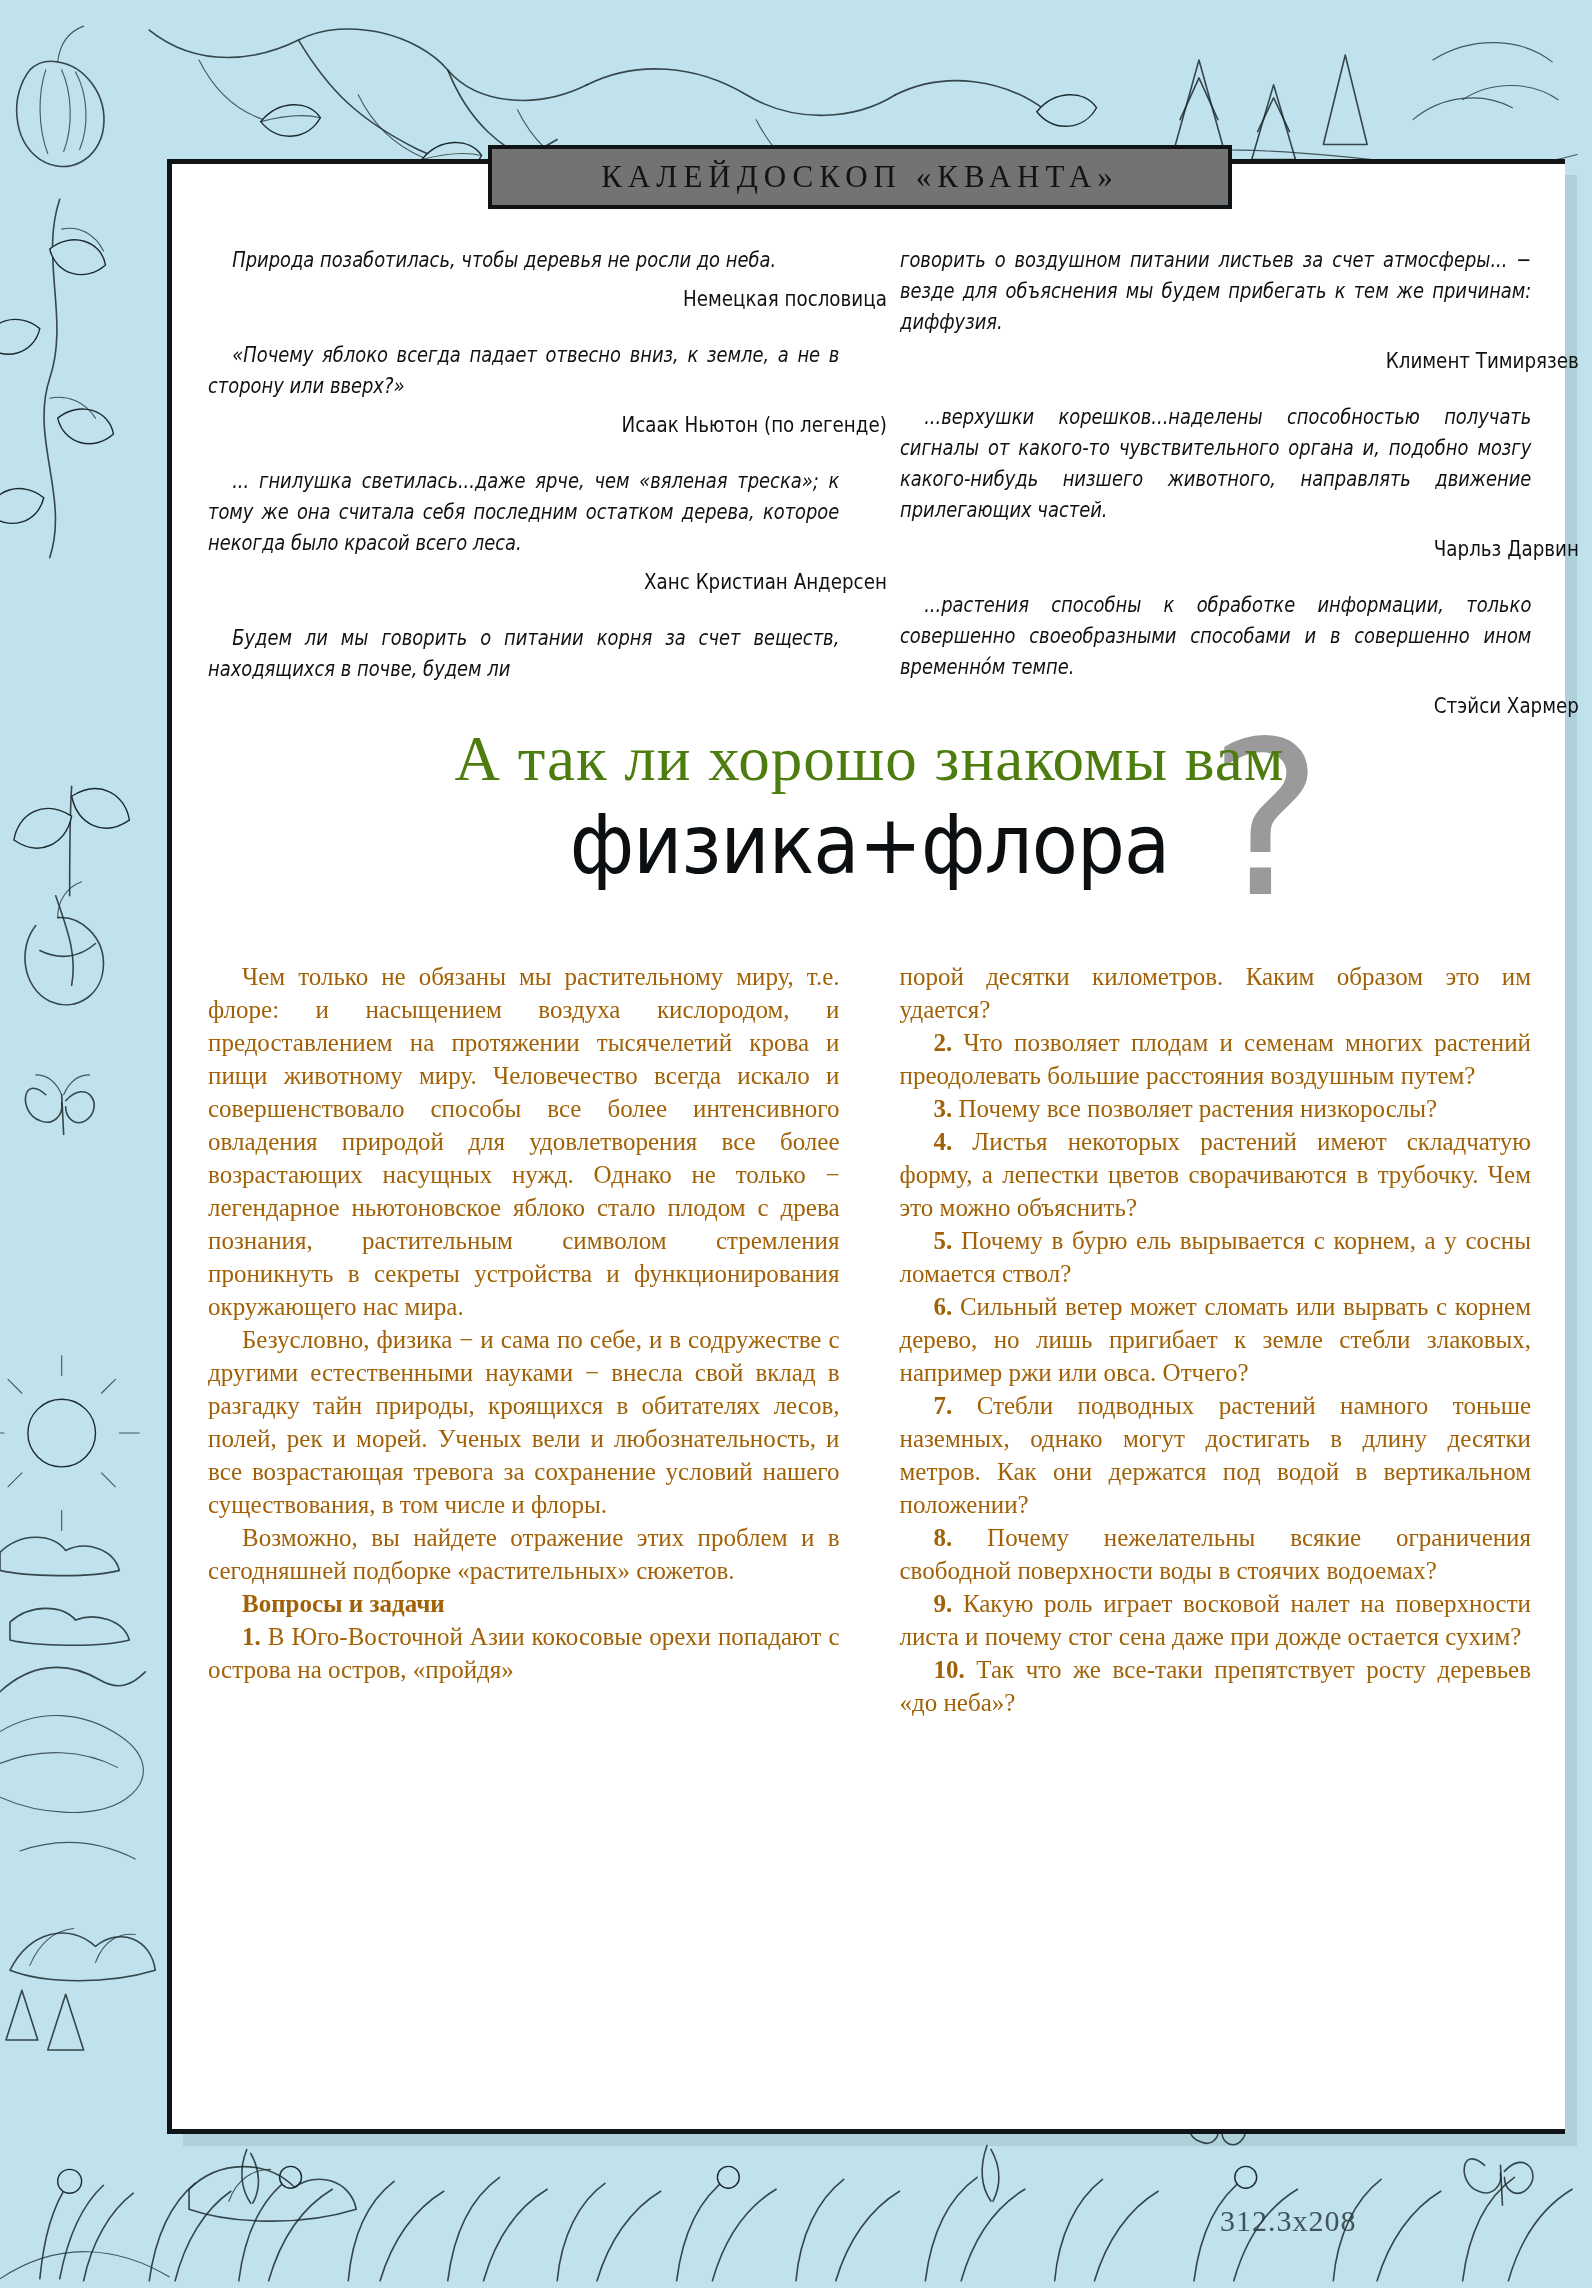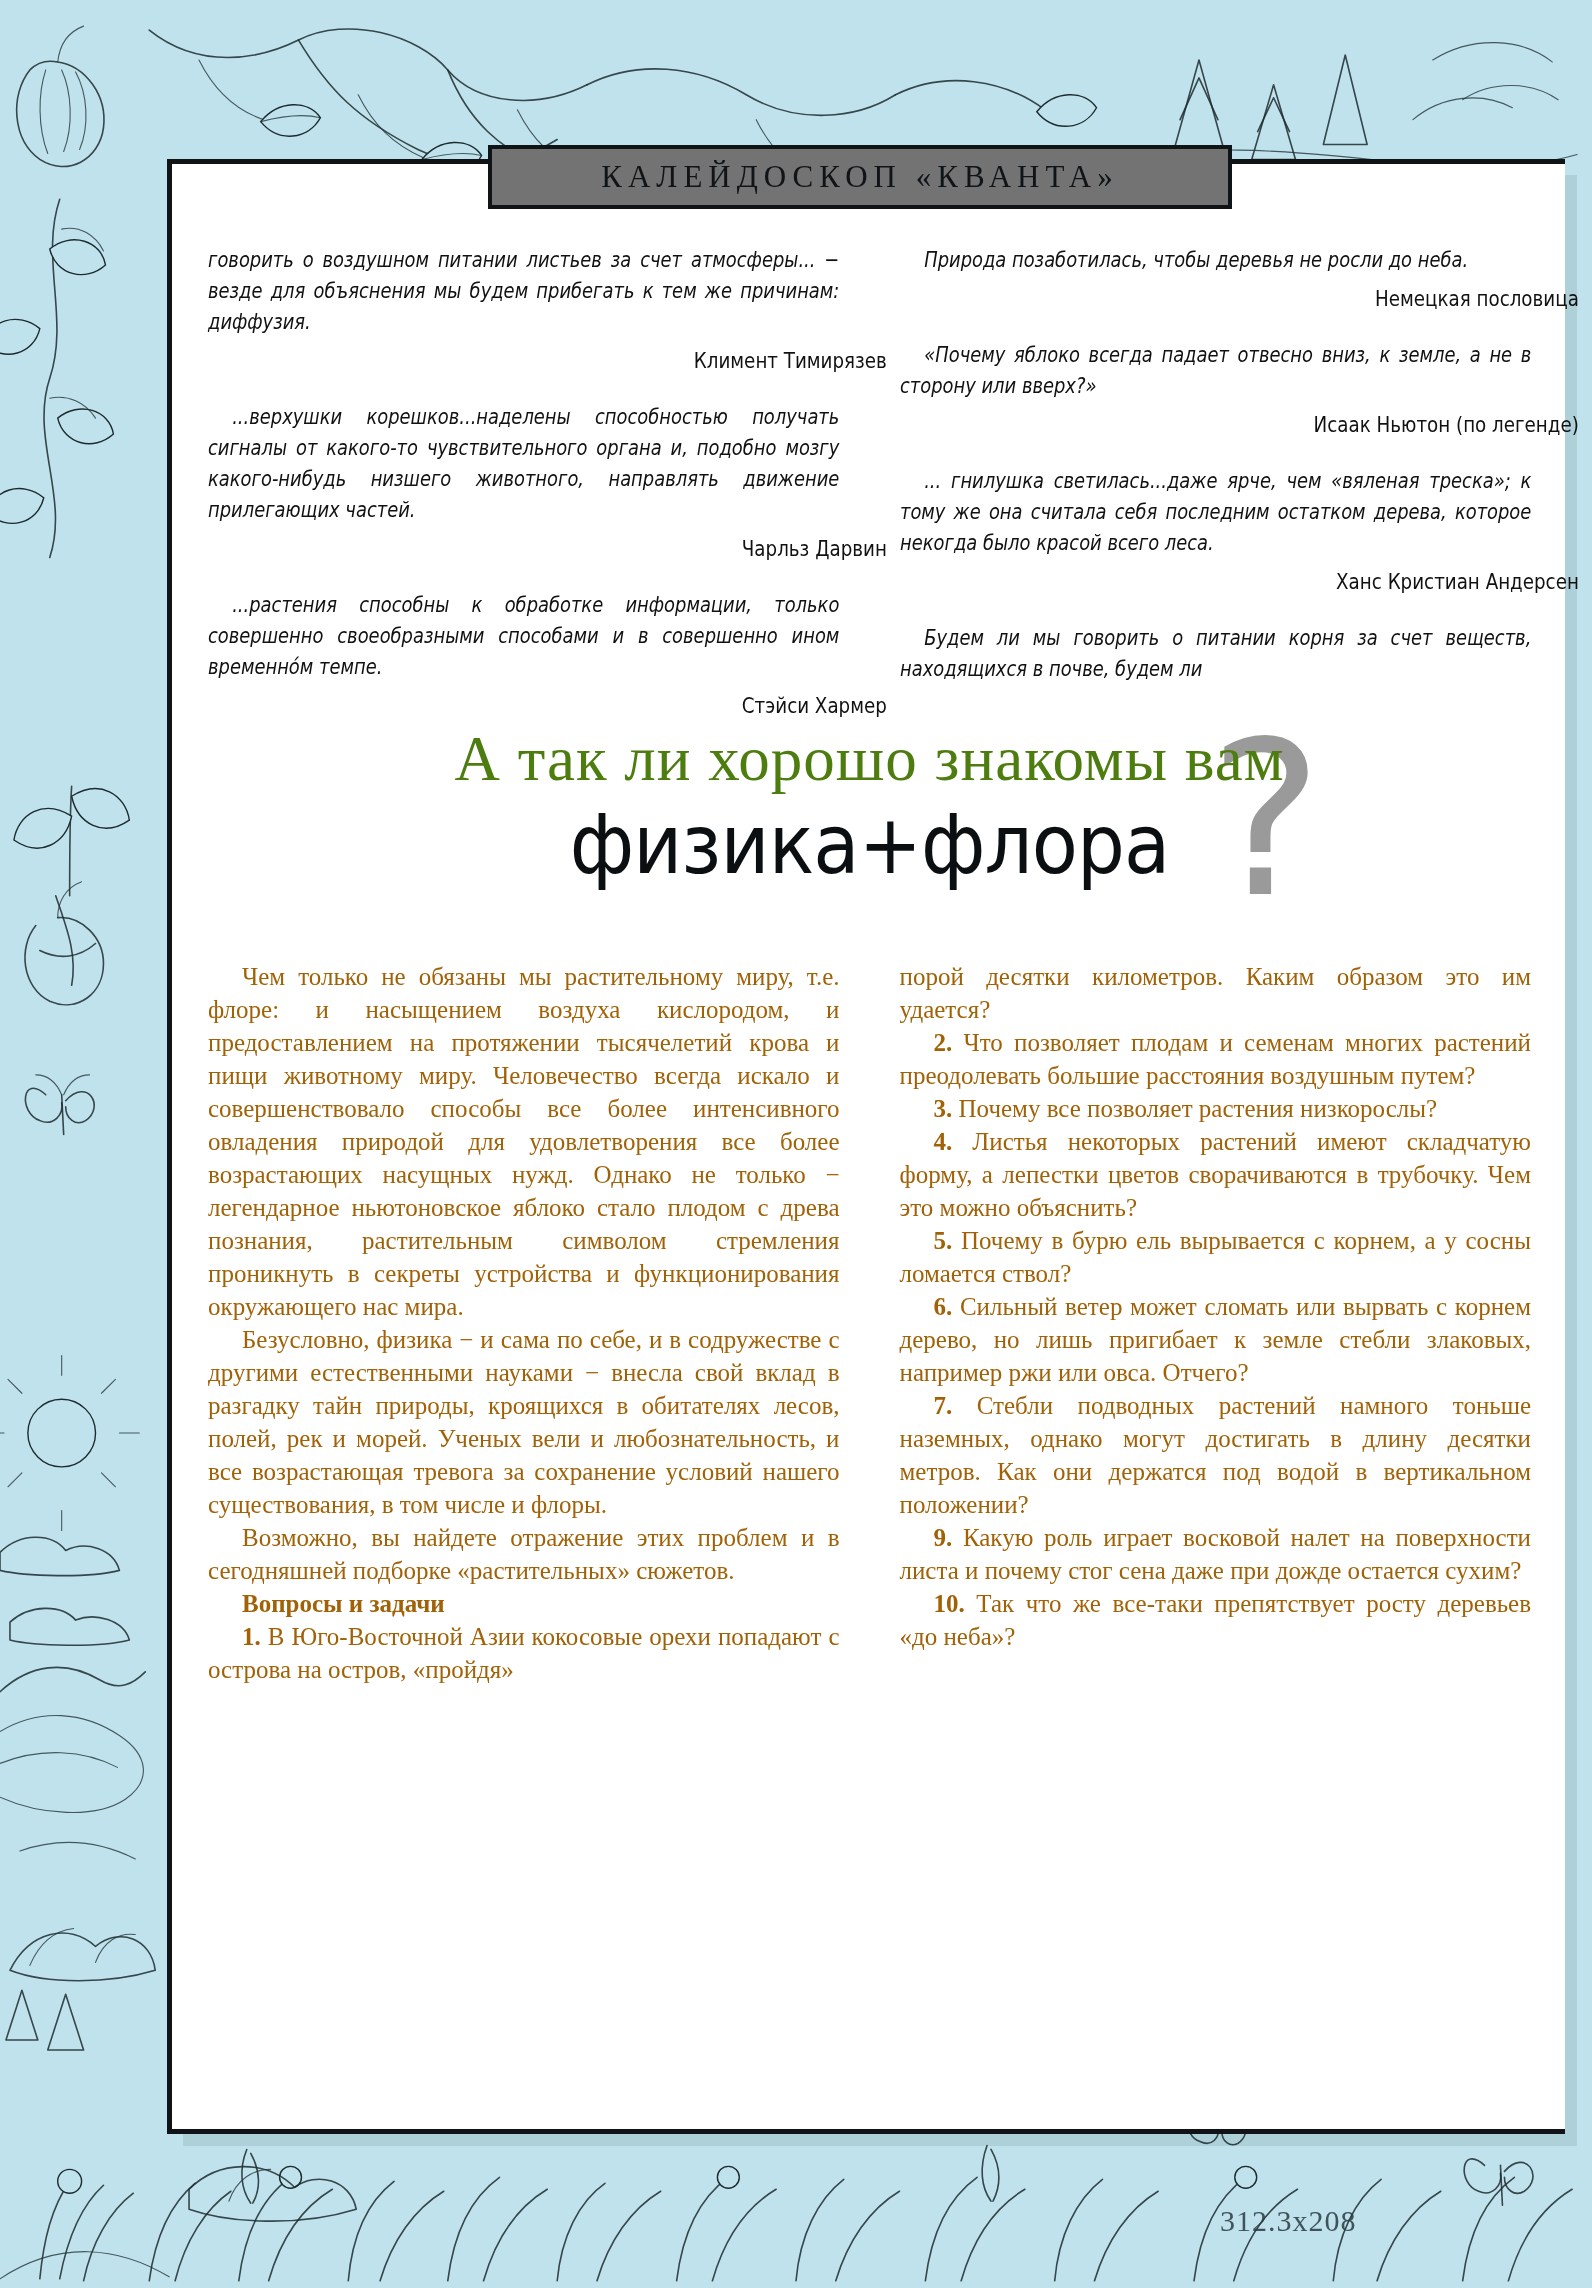--- a/index.html
+++ b/index.html
@@ -279,48 +279,48 @@
 </svg>
 
 <div id="page">
 
   <div class="content">
 
     <div class="cols">
 
       <div class="col">
         <div class="quote">
+          <p>Природа позаботилась, чтобы деревья не росли до неба.</p>
+          <p class="attrib">Немецкая пословица</p>
+        </div>
+        <div class="quote">
+          <p>«Почему яблоко всегда падает отвесно вниз, к земле, а не в сторону или вверх?»</p>
+          <p class="attrib">Исаак Ньютон (по легенде)</p>
+        </div>
+        <div class="quote">
+          <p>... гнилушка светилась...даже ярче, чем «вяленая треска»; к тому же она считала себя последним остатком дерева, которое некогда было красой всего леса.</p>
+          <p class="attrib">Ханс Кристиан Андерсен</p>
+        </div>
+        <div class="quote">
+          <p>Будем ли мы говорить о питании корня за счет веществ, находящихся в почве, будем ли</p>
+        </div>
+      </div>
+
+      <div class="col">
+        <div class="quote">
           <p class="noind">говорить о воздушном питании листьев за счет атмосферы... − везде для объяснения мы будем прибегать к тем же причинам: диффузия.</p>
           <p class="attrib">Климент Тимирязев</p>
         </div>
         <div class="quote">
           <p>...верхушки корешков...наделены способностью получать сигналы от какого-то чувствительного органа и, подобно мозгу какого-нибудь низшего животного, направлять движение прилегающих частей.</p>
           <p class="attrib">Чарльз Дарвин</p>
         </div>
         <div class="quote">
           <p>...растения способны к обработке информации, только совершенно своеобразными способами и в совершенно ином временнóм темпе.</p>
           <p class="attrib">Стэйси Хармер</p>
-        </div>
-      </div>
-
-      <div class="col">
-        <div class="quote">
-          <p>Природа позаботилась, чтобы деревья не росли до неба.</p>
-          <p class="attrib">Немецкая пословица</p>
-        </div>
-        <div class="quote">
-          <p>«Почему яблоко всегда падает отвесно вниз, к земле, а не в сторону или вверх?»</p>
-          <p class="attrib">Исаак Ньютон (по легенде)</p>
-        </div>
-        <div class="quote">
-          <p>... гнилушка светилась...даже ярче, чем «вяленая треска»; к тому же она считала себя последним остатком дерева, которое некогда было красой всего леса.</p>
-          <p class="attrib">Ханс Кристиан Андерсен</p>
-        </div>
-        <div class="quote">
-          <p>Будем ли мы говорить о питании корня за счет веществ, находящихся в почве, будем ли</p>
         </div>
       </div>
     </div>
 
     <div id="headline-wrap">
       <div class="hl-qmark">?</div>
       <div class="hl-line1">А так ли хорошо знакомы вам</div>
       <div class="hl-line2">физика+флора</div>
     </div>
 
@@ -334,20 +334,21 @@
       </div>
 
       <div class="bcol">
         <p class="cont">порой десятки километров. Каким образом это им удается?</p>
         <p><span class="qnum">2.</span> <span>Что позволяет плодам и семенам многих растений преодолевать большие расстояния воздушным путем?</span></p>
         <p><span class="qnum">3.</span> <span>Почему все позволяет растения низкорослы?</span></p>
         <p><span class="qnum">4.</span> <span>Листья некоторых растений имеют складчатую форму, а лепестки цветов сворачиваются в трубочку. Чем это можно объяснить?</span></p>
         <p><span class="qnum">5.</span> <span>Почему в бурю ель вырывается с корнем, а у сосны ломается ствол?</span></p>
         <p><span class="qnum">6.</span> <span>Сильный ветер может сломать или вырвать с корнем дерево, но лишь пригибает к земле стебли злаковых, например ржи или овса. Отчего?</span></p>
         <p><span class="qnum">7.</span> <span>Стебли подводных растений намного тоньше наземных, однако могут достигать в длину десятки метров. Как они держатся под водой в вертикальном положении?</span></p>
+        <p><span class="qnum">8.</span> <span>Почему нежелательны всякие ограничения свободной поверхности воды в стоячих водоемах?</span></p>
         <p><span class="qnum">9.</span> <span>Какую роль играет восковой налет на поверхности листа и почему стог сена даже при дожде остается сухим?</span></p>
         <p><span class="qnum">10.</span> <span>Так что же все-таки препятствует росту деревьев «до неба»?</span></p>
       </div>
     </div>
 
   </div>
 </div>
 
 <div id="banner">
   <span class="banner-text">КАЛЕЙДОСКОП «КВАНТА»</span>

